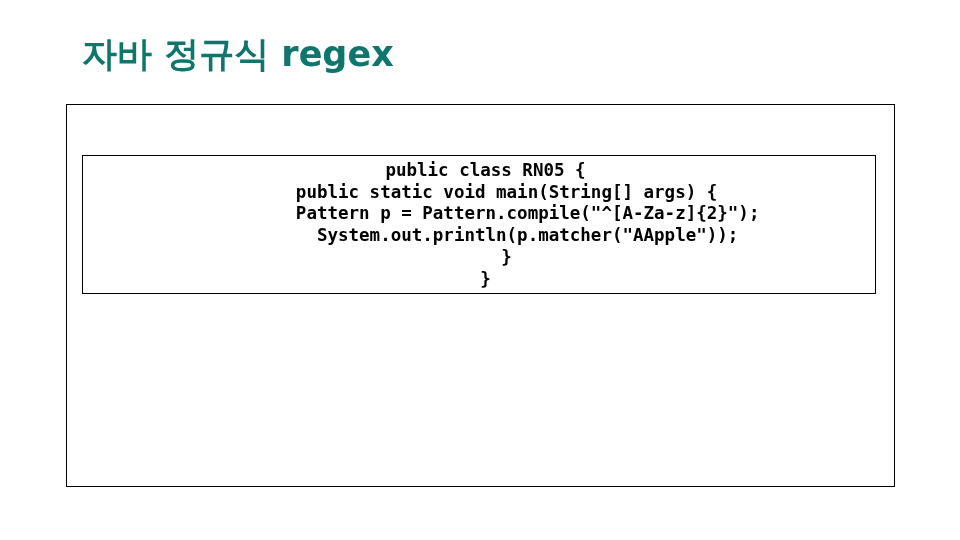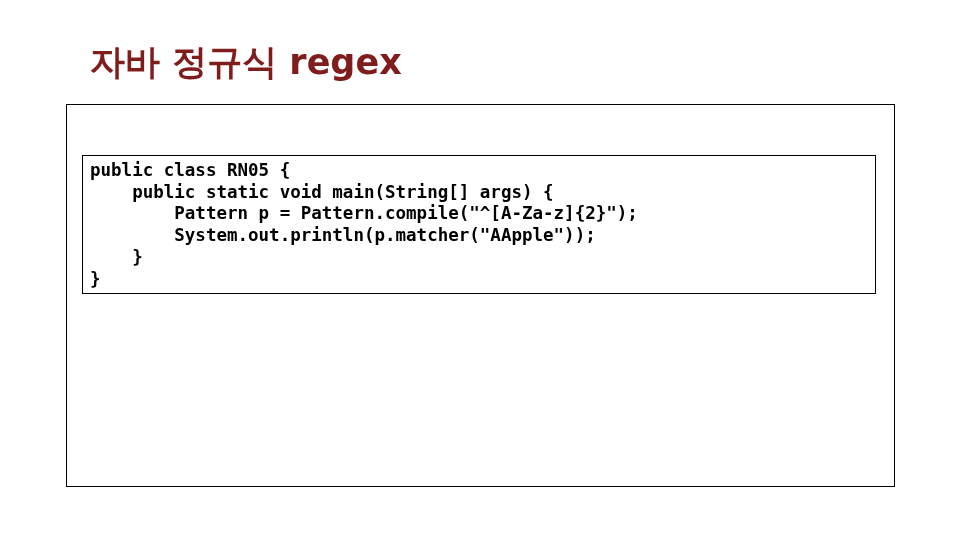--- a/index.html
+++ b/index.html
@@ -16,25 +16,25 @@
   }
   .slide {
     position: absolute;
     inset: 0;
     background: #ffffff;
   }
   .slide-title {
     position: absolute;
     left: 74px;
     top: 22px;
-    margin: 16px;
+    margin: 8px;
     font-size: 35px;
     line-height: 48px;
     font-weight: 700;
-    color: #7f1d1d;
+    color: #0f766e;
     font-family: "DejaVu Sans", "Liberation Sans", sans-serif;
     white-space: nowrap;
   }
   .content-frame {
     position: absolute;
     left: 66px;
     top: 104px;
     width: 829px;
     height: 383px;
     border: 1.5px solid #000000;
@@ -43,29 +43,30 @@
   }
   .code-box {
     position: absolute;
     left: 15px;
     top: 50px;
     width: 794px;
     height: 139px;
     border: 1.2px solid #000000;
     box-sizing: border-box;
     margin: 0;
-    padding: 4px 4px 0 7px;
+    padding: 4px 4px 0 17px;
     background: #ffffff;
     color: #000000;
     font-family: "DejaVu Sans Mono", "Liberation Mono", monospace;
     font-weight: 700;
     font-size: 17.5px;
     line-height: 21.7px;
     white-space: pre;
     overflow: hidden;
+    text-align: center;
   }
 </style>
 </head>
 <body>
 
 <div class="slide">
   <h1 class="slide-title">자바 정규식 regex</h1>
   <div class="content-frame">
     <pre class="code-box">public class RN05 {
     public static void main(String[] args) {

